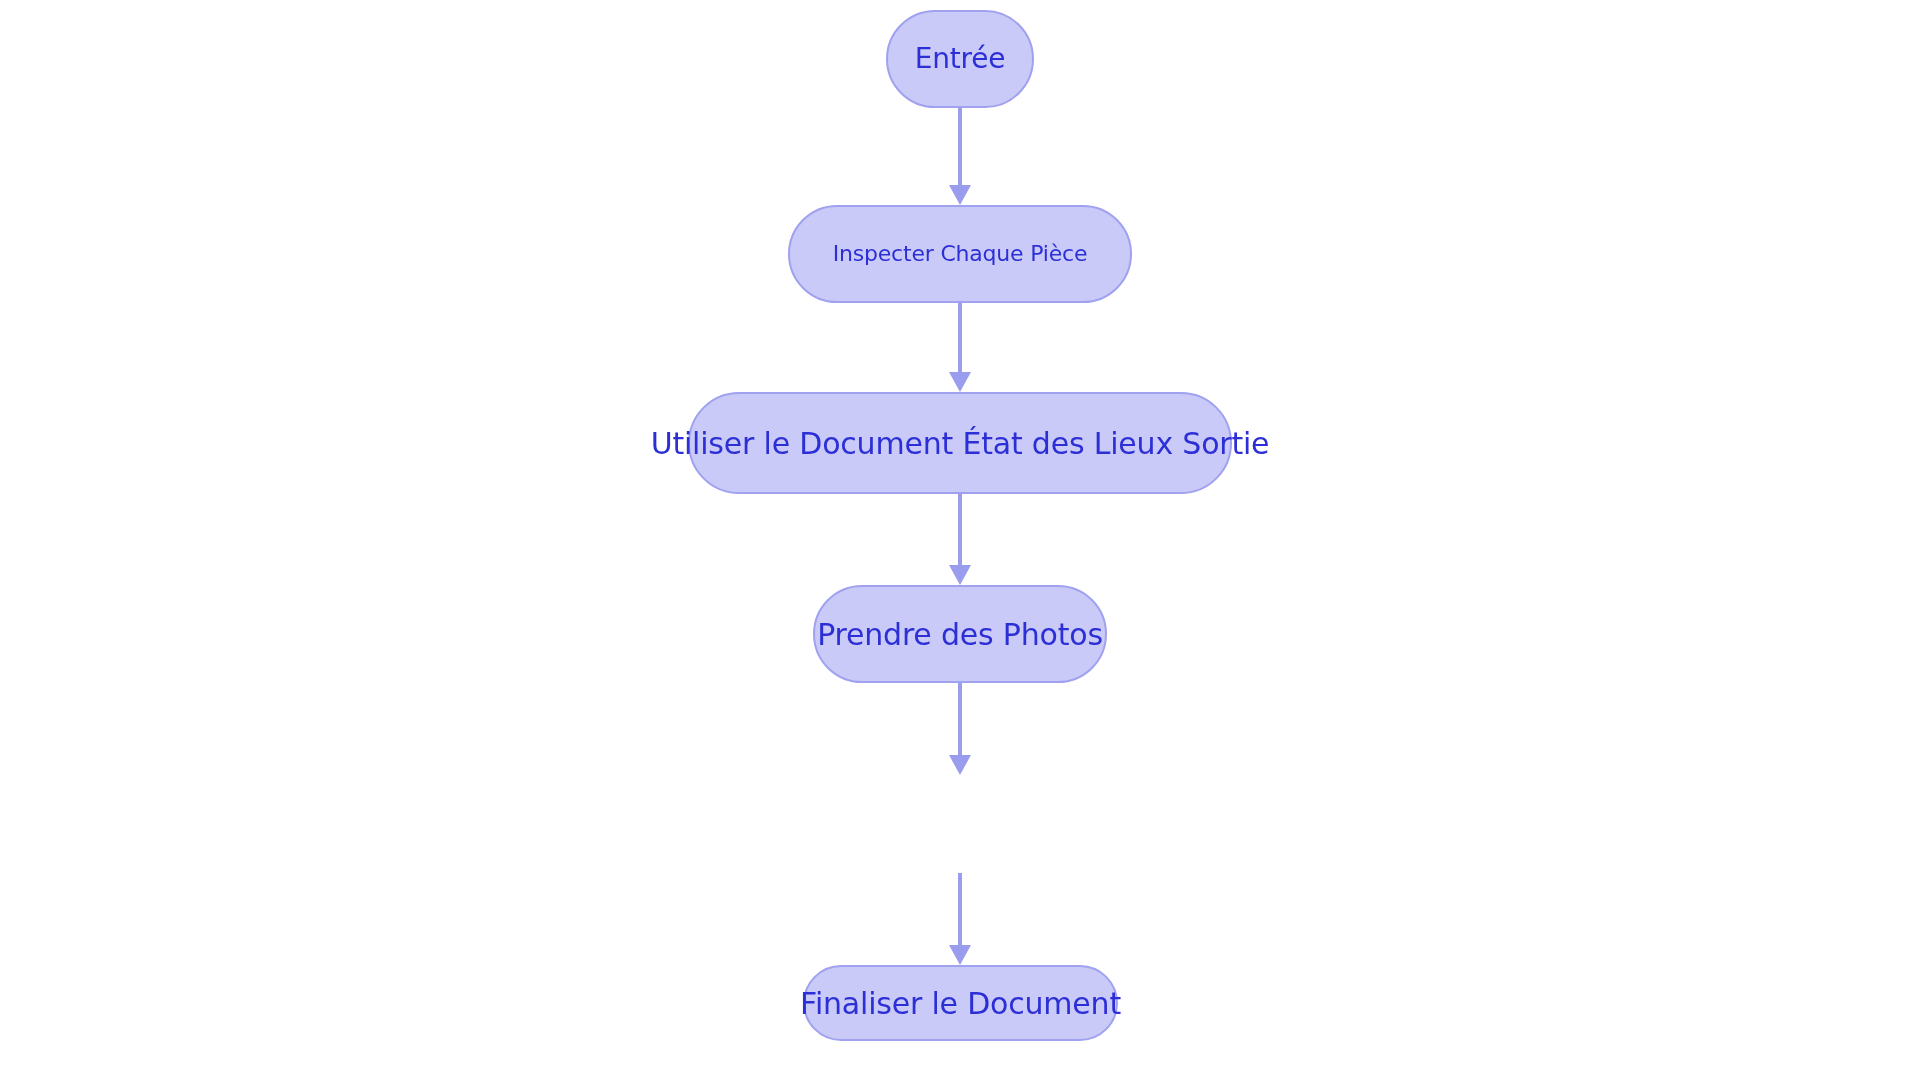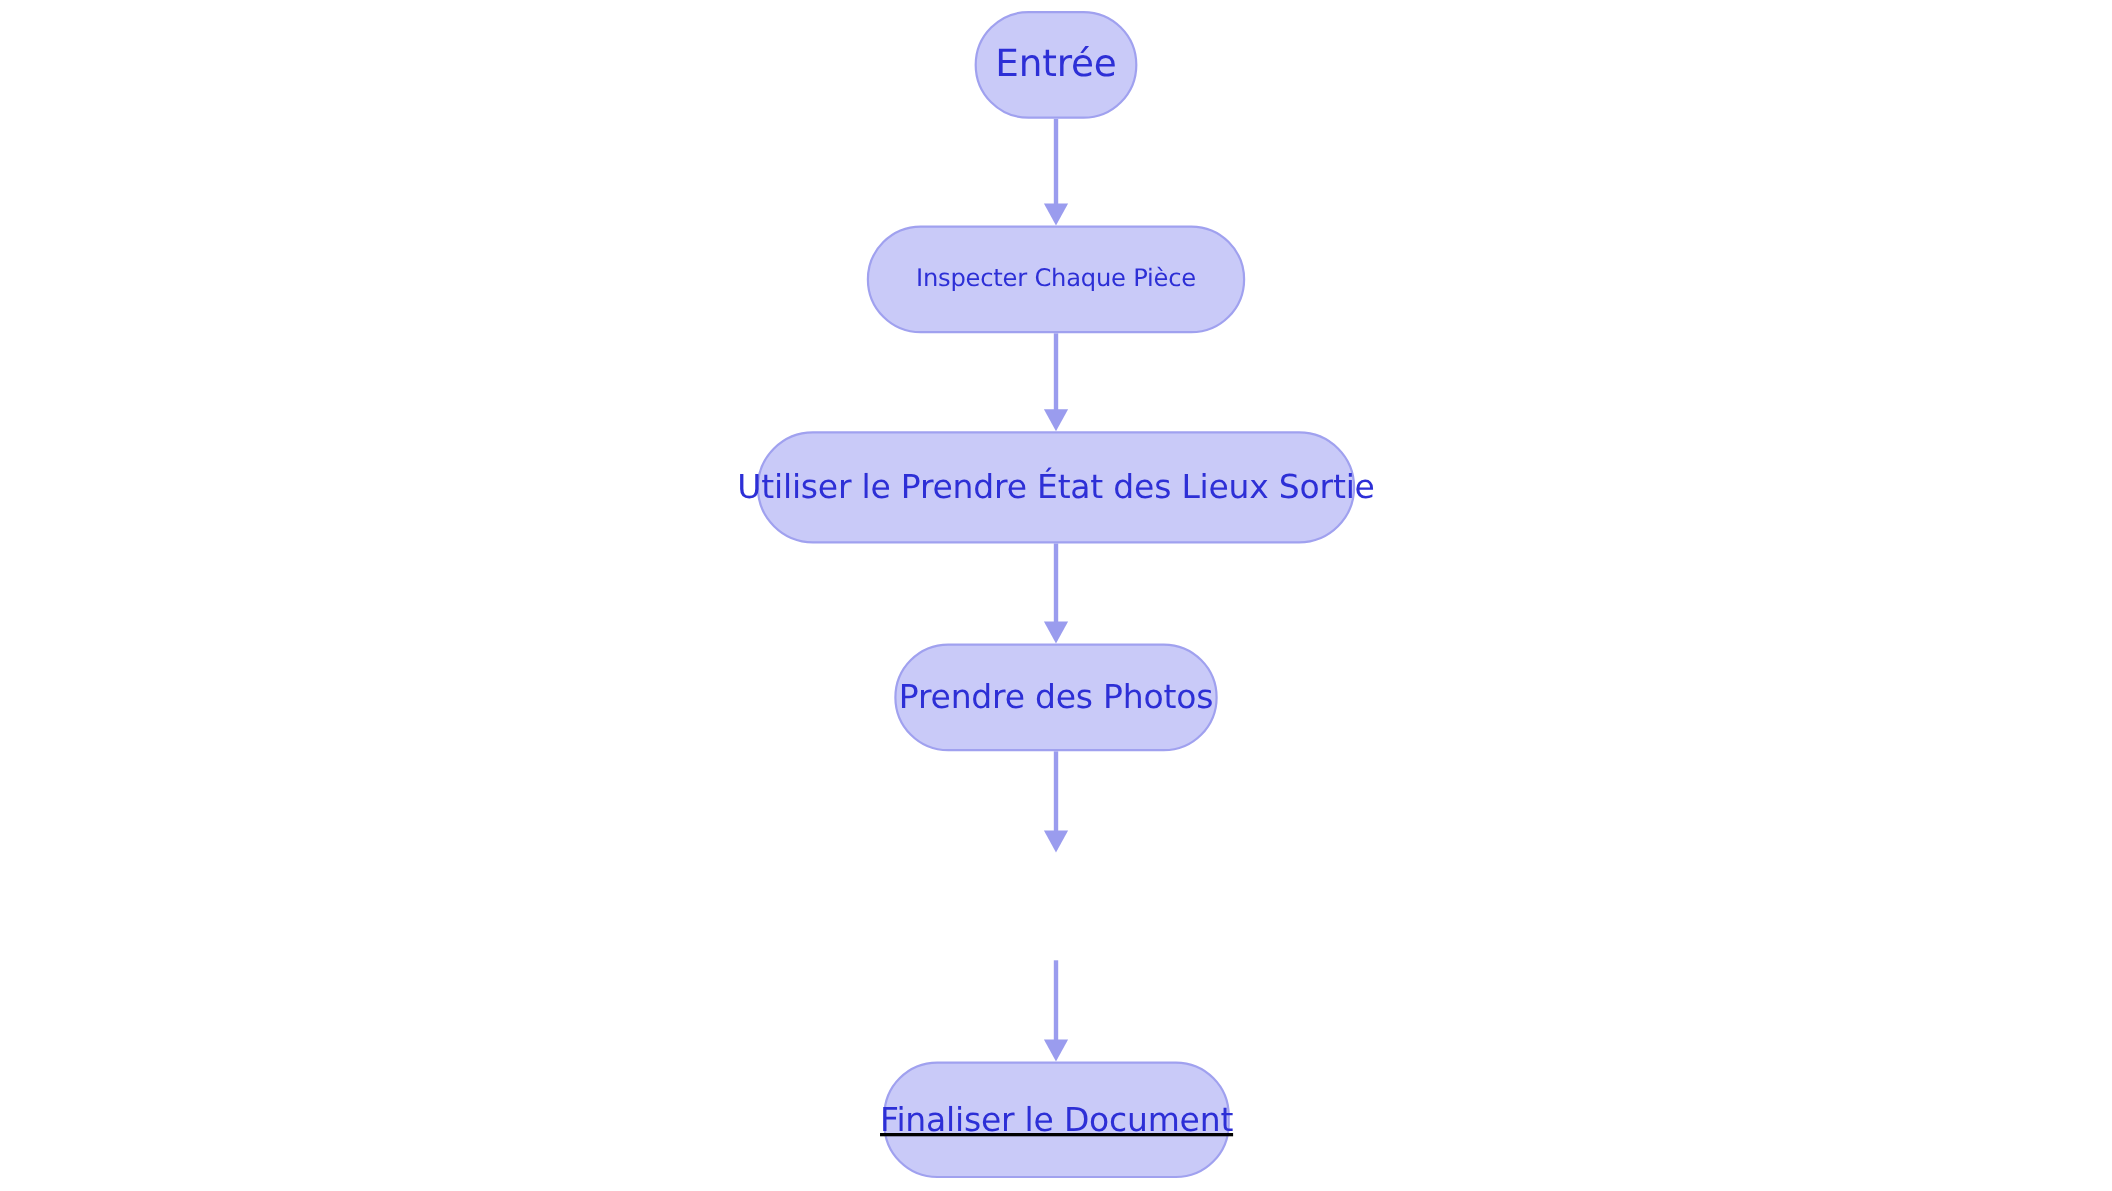--- a/index.html
+++ b/index.html
@@ -60,33 +60,33 @@
         <line x1="960" y1="494" x2="960" y2="566" stroke="#9a9cee" stroke-width="4"></line>
         <polygon points="949,565 971,565 960,585" fill="#9a9cee"></polygon>
         <line x1="960" y1="683" x2="960" y2="756" stroke="#9a9cee" stroke-width="4"></line>
         <polygon points="949,755 971,755 960,775" fill="#9a9cee"></polygon>
         <line x1="960" y1="873" x2="960" y2="946" stroke="#9a9cee" stroke-width="4"></line>
         <polygon points="949,945 971,945 960,965" fill="#9a9cee"></polygon>
       </g>
   </svg>
 
   <div class="node" style="left: 886px; top: 10px; width: 148px; height: 98px; background: rgb(201, 202, 248); border-color: rgb(160, 161, 239); border-radius: 49px;">
-    <span class="node-label" style="color: rgb(45, 47, 214); font-size: 34px;">Entrée</span>
+    <span class="node-label" style="color: rgb(45, 47, 214); font-size: 28px;">Entrée</span>
   </div>
 
   <div class="node" style="left: 788px; top: 205px; width: 344px; height: 98px; background: rgb(201, 202, 248); border-color: rgb(160, 161, 239); border-radius: 49px;">
     <span class="node-label" style="color: rgb(45, 47, 214); font-size: 22px;">Inspecter Chaque Pièce</span>
   </div>
 
   <div class="node" style="left: 688px; top: 392px; width: 544px; height: 102px; background: rgb(201, 202, 248); border-color: rgb(160, 161, 239); border-radius: 51px;">
-    <span class="node-label" style="color: rgb(45, 47, 214); font-size: 30px;">Utiliser le Prendre État des Lieux Sortie</span>
+    <span class="node-label" style="color: rgb(45, 47, 214); font-size: 30px;">Utiliser le Document État des Lieux Sortie</span>
   </div>
 
   <div class="node" style="left: 813px; top: 585px; width: 294px; height: 98px; background: rgb(201, 202, 248); border-color: rgb(160, 161, 239); border-radius: 49px;">
     <span class="node-label" style="color: rgb(45, 47, 214); font-size: 30px; text-align: right;">Prendre des Photos</span>
   </div>
 
 
-  <div class="node" style="left: 803px; top: 965px; width: 315px; height: 106px; background: rgb(201, 202, 248); border-color: rgb(160, 161, 239); border-radius: 49px; text-decoration: underline;">
+  <div class="node" style="left: 803px; top: 965px; width: 315px; height: 76px; background: rgb(201, 202, 248); border-color: rgb(160, 161, 239); border-radius: 49px;">
     <span class="node-label" style="color: rgb(45, 47, 214); font-size: 30px;">Finaliser le Document</span>
   </div>
 
 </div>
 
 </body></html>

